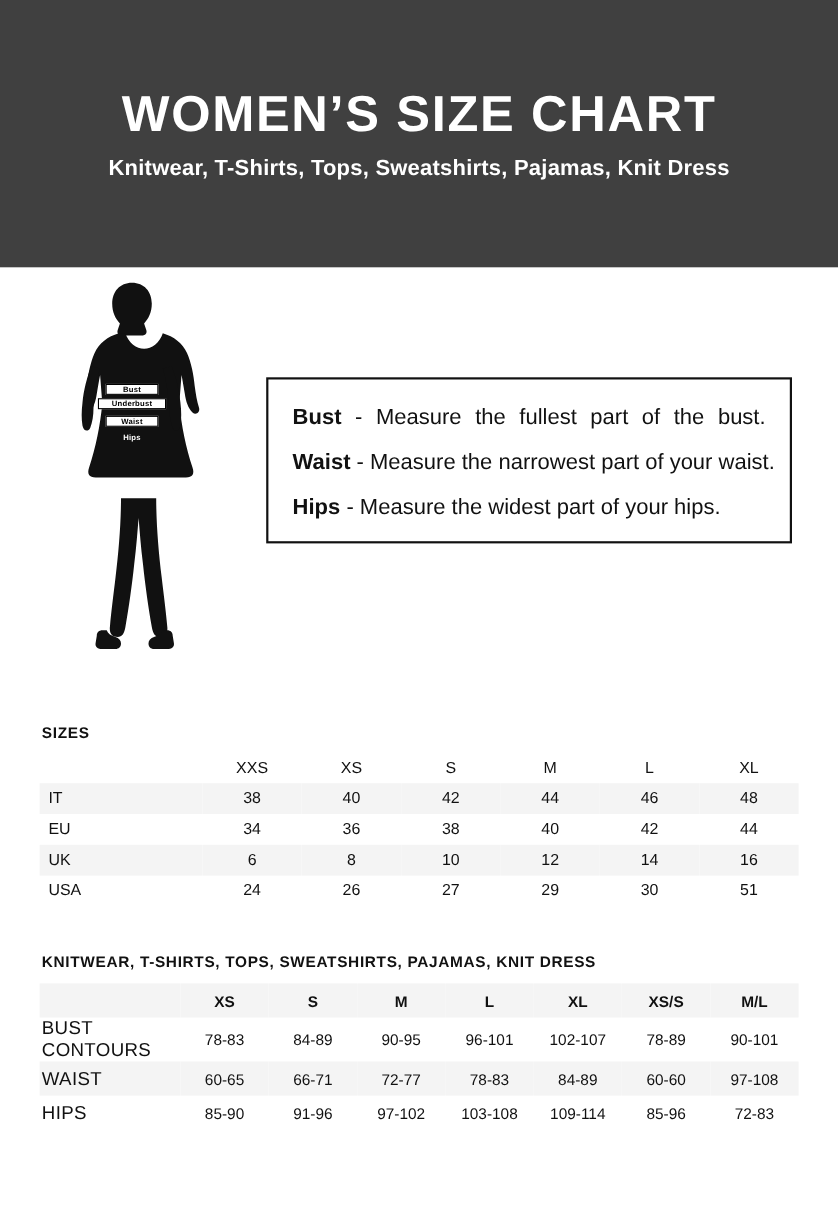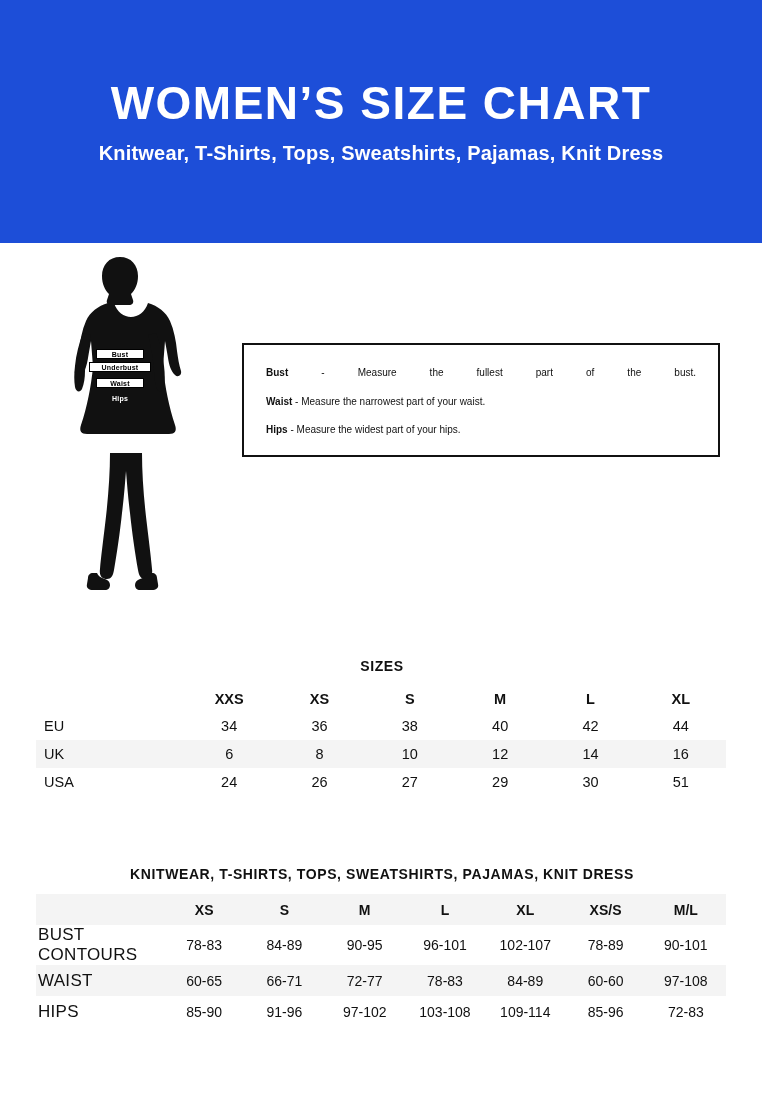--- a/index.html
+++ b/index.html
@@ -17,21 +17,21 @@
 
   .page {
     position: relative;
     width: 762px;
     height: 1100px;
     background: #ffffff;
   }
 
   
   .header {
-    background: #1d4ed8;
+    background: #404040;
     height: 243px;
     display: flex;
     flex-direction: column;
     align-items: center;
     justify-content: center;
     text-align: center;
     padding: 0 31px;
     box-sizing: border-box;
   }
   .header-title {
@@ -89,21 +89,21 @@
   .definitions {
     position: absolute;
     left: 242px;
     top: 100px;
     width: 478px;
     border: 2px solid #111111;
     box-sizing: border-box;
     padding: 22px 22px 18px 22px;
   }
   .def-row {
-    font-size: 10px;
+    font-size: 20px;
     color: #111111;
     margin-bottom: 16px;
     line-height: 1.25;
     white-space: nowrap;
   }
   .def-row:last-child { margin-bottom: 0; }
   .def-term {
     font-weight: bold;
   }
   .def-row.justified {
@@ -118,37 +118,36 @@
     left: 36px;
     top: 658px;
     width: 690px;
   }
   .section-heading {
     font-size: 14px;
     font-weight: bold;
     letter-spacing: 0.6px;
     color: #111111;
     margin: 0 0 12px 2px;
-    text-align: center;
   }
   table {
     border-collapse: collapse;
     width: 100%;
     table-layout: fixed;
   }
   .sizes-table th,
   .sizes-table td {
     font-size: 14.5px;
     color: #111111;
     text-align: center;
     height: 28px;
     padding: 0;
   }
   .sizes-table th {
-    font-weight: bold;
+    font-weight: normal;
     height: 26px;
   }
   .sizes-table th.rowlab,
   .sizes-table td.rowlab {
     text-align: left;
     padding-left: 8px;
     width: 140px;
   }
   .sizes-table tbody tr.shade td {
     background: #f4f4f4;
@@ -245,20 +244,29 @@
           <th class="rowlab"></th>
           <th>XXS</th>
           <th>XS</th>
           <th>S</th>
           <th>M</th>
           <th>L</th>
           <th>XL</th>
         </tr>
       </thead>
       <tbody>
+        <tr class="shade">
+          <td class="rowlab">IT</td>
+          <td>38</td>
+          <td>40</td>
+          <td>42</td>
+          <td>44</td>
+          <td>46</td>
+          <td>48</td>
+        </tr>
         <tr>
           <td class="rowlab">EU</td>
           <td>34</td>
           <td>36</td>
           <td>38</td>
           <td>40</td>
           <td>42</td>
           <td>44</td>
         </tr>
         <tr class="shade">

